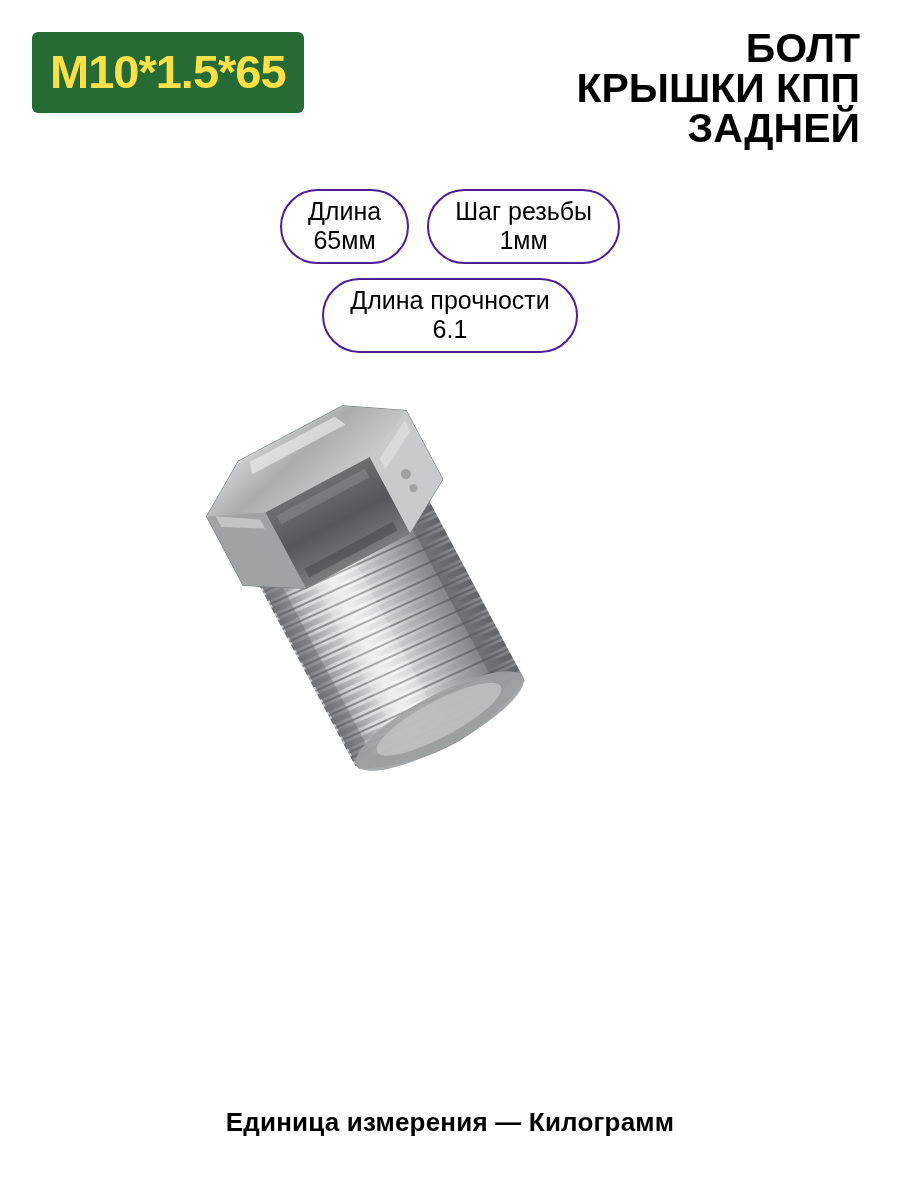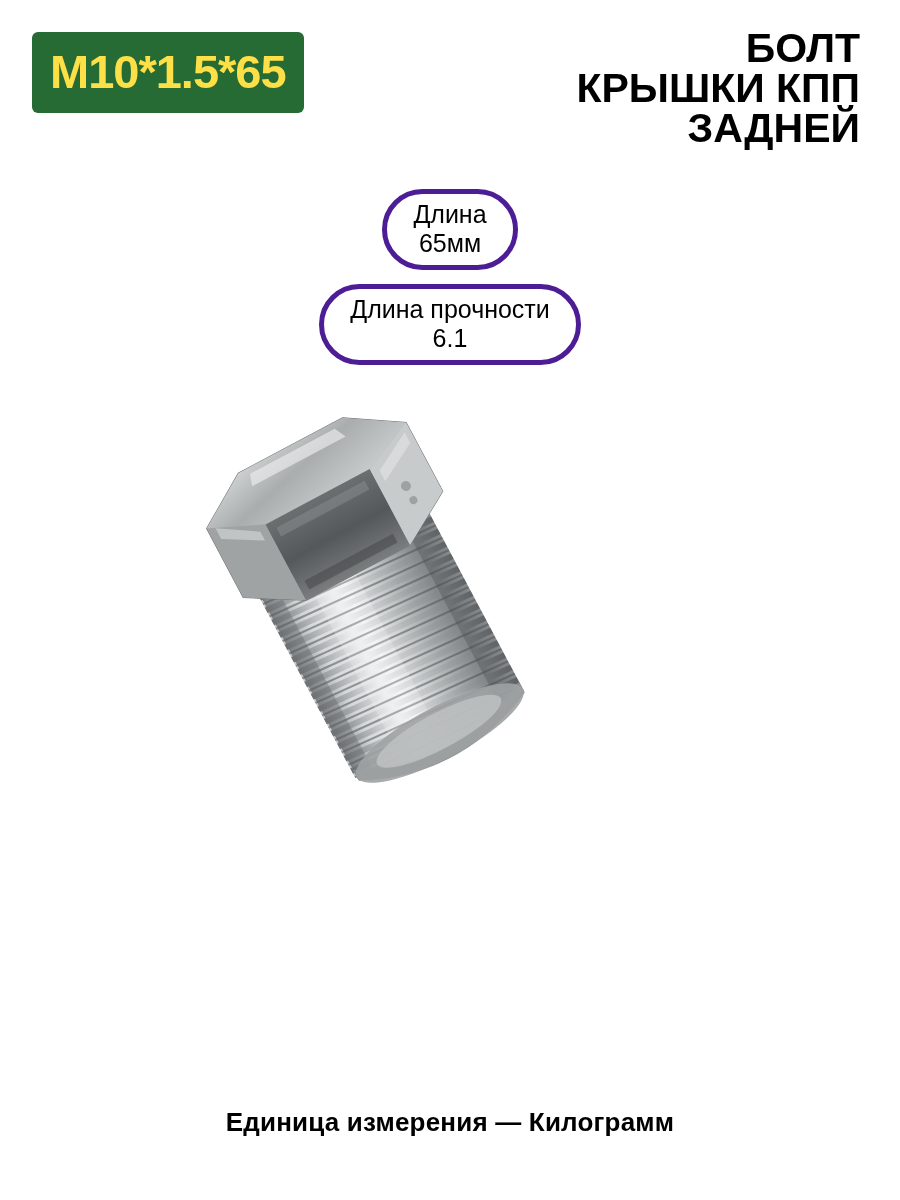--- a/index.html
+++ b/index.html
@@ -58,21 +58,21 @@
     padding: 0 38px;
     box-sizing: border-box;
   }
   .pill-row {
     display: flex;
     justify-content: center;
     gap: 18px;
     margin-bottom: 14px;
   }
   .pill {
-    border: 5px solid #4c1d95;
+    border: 2px solid #4c1d95;
     border-radius: 48px;
     min-height: 70px;
     display: flex;
     flex-direction: column;
     align-items: center;
     justify-content: center;
     padding: 6px 26px;
     box-sizing: border-box;
     text-align: center;
     font-size: 25px;
@@ -118,20 +118,24 @@
     <span class="title-line">КРЫШКИ КПП</span>
     <span class="title-line">ЗАДНЕЙ</span>
   </div>
 </div>
 
 <div class="pills">
   <div class="pill-row">
     <div class="pill">
       <span class="pill-label">Длина</span>
       <span class="pill-value">65мм</span>
+    </div>
+    <div class="pill">
+      <span class="pill-label">Шаг резьбы</span>
+      <span class="pill-value">1мм</span>
     </div>
   </div>
   <div class="pill-row">
     <div class="pill">
       <span class="pill-label">Длина прочности</span>
       <span class="pill-value">6.1</span>
     </div>
   </div>
 </div>
 

